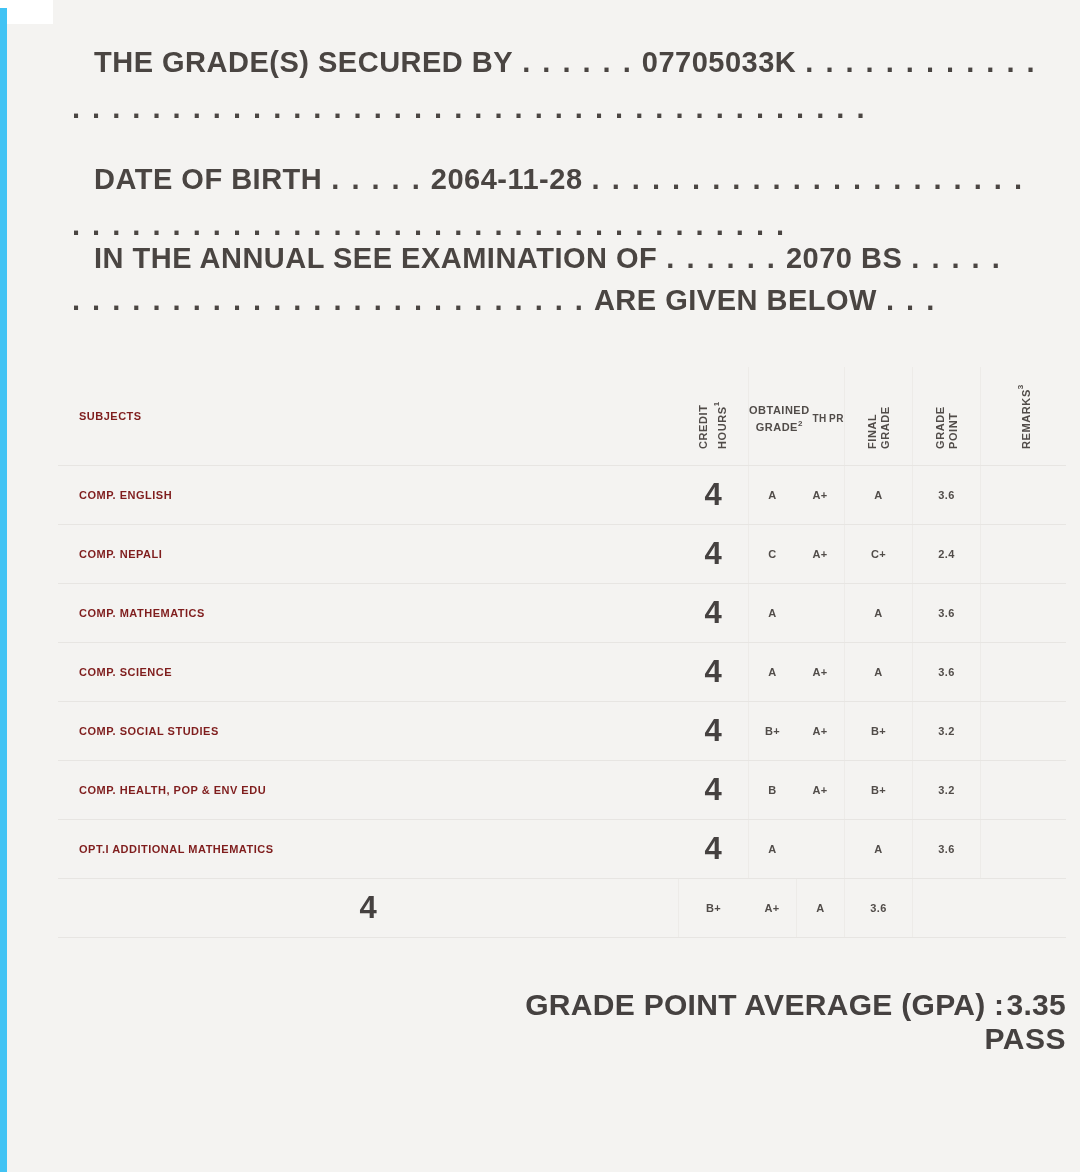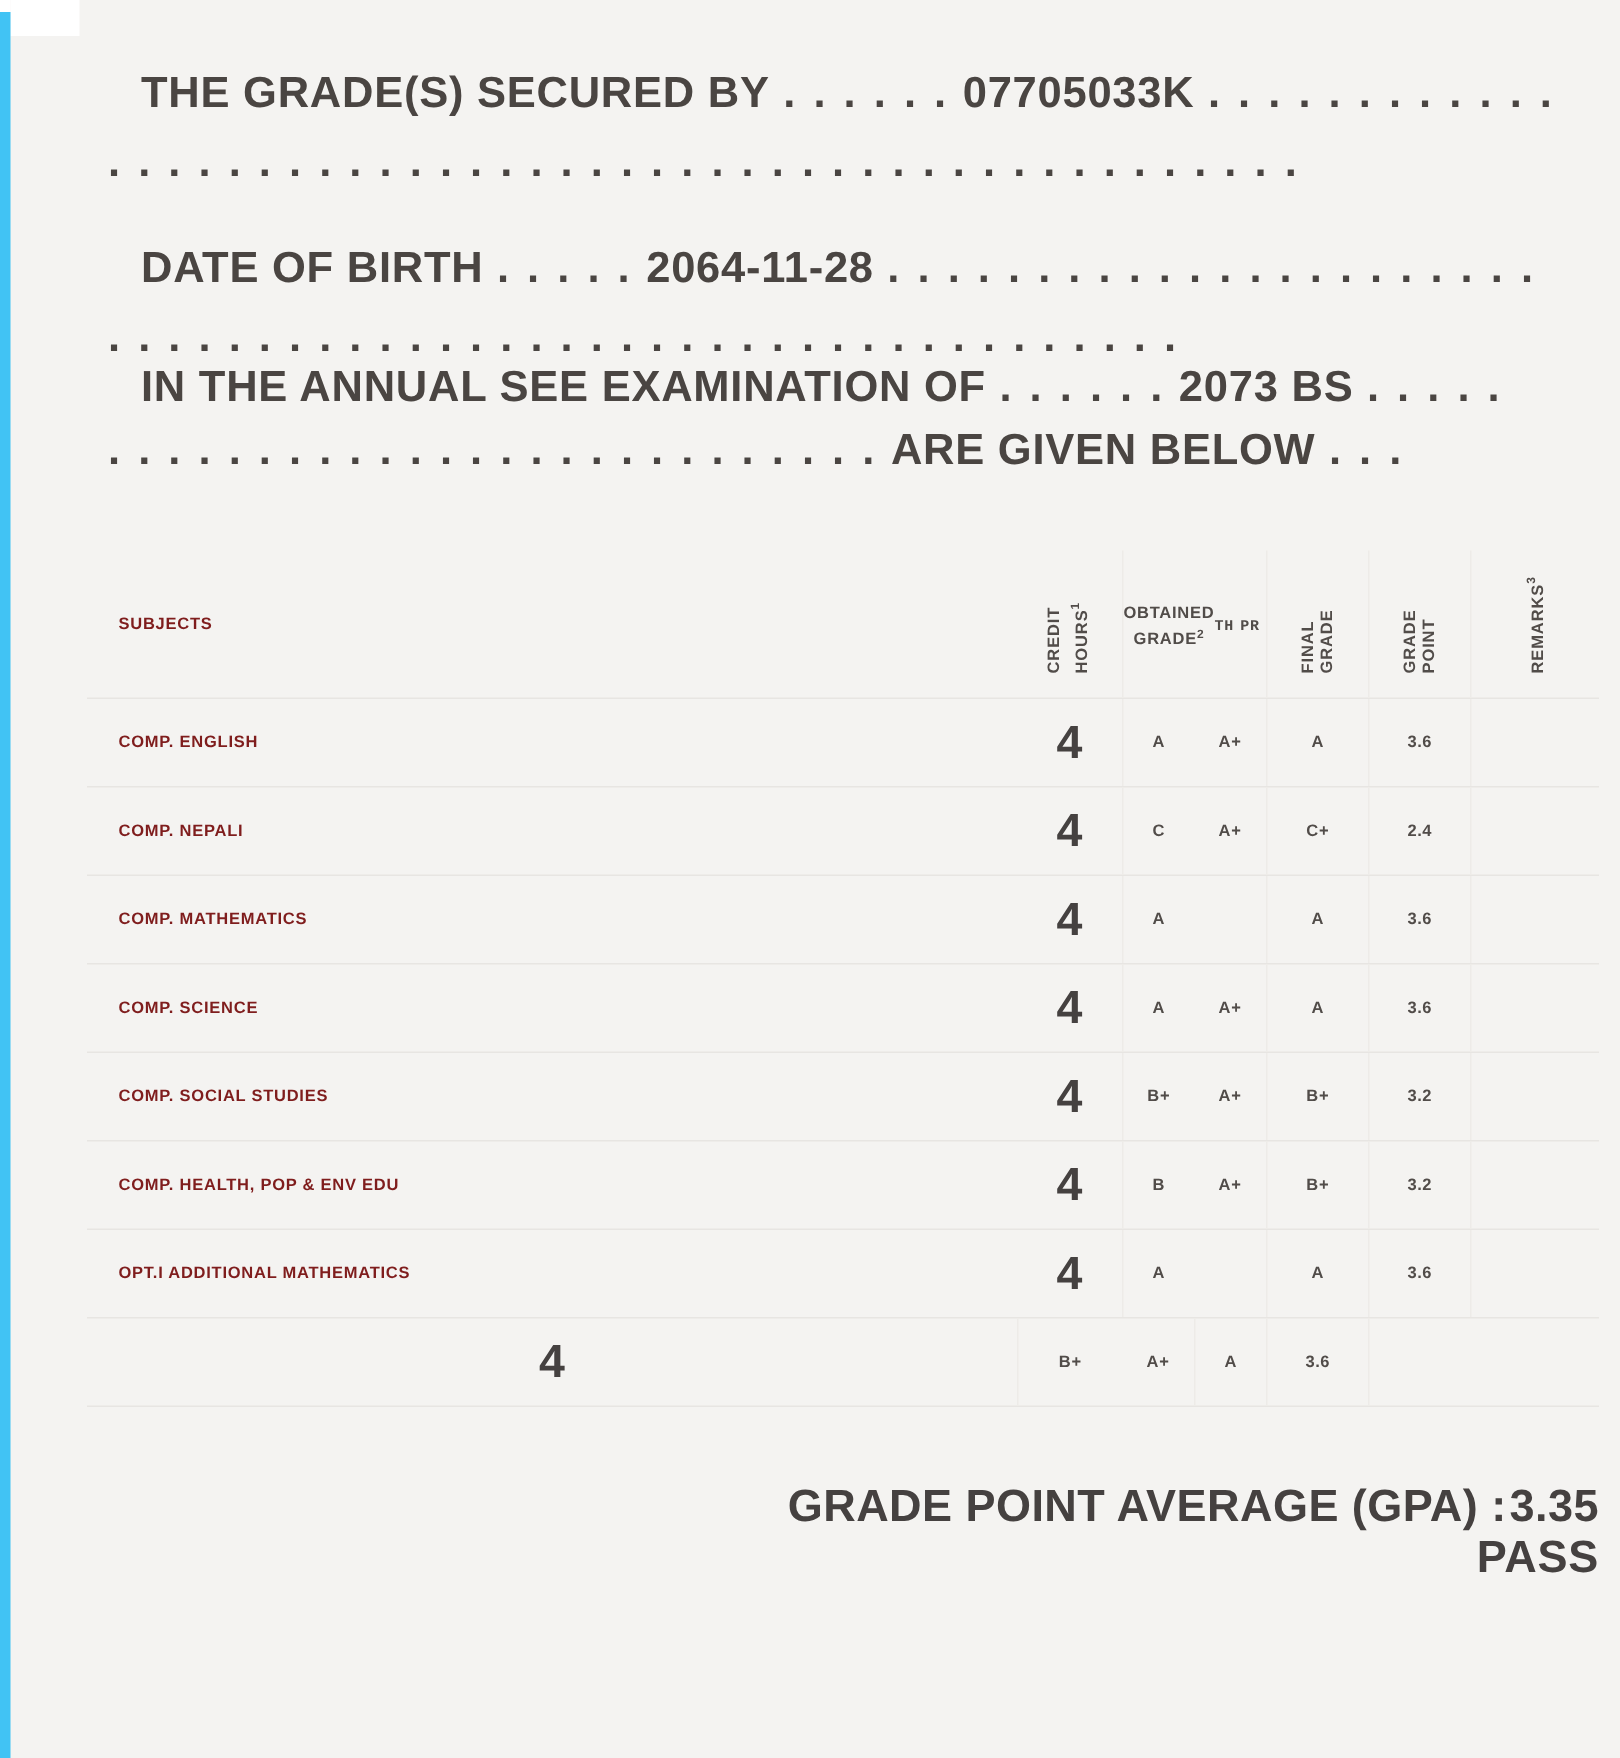--- a/index.html
+++ b/index.html
@@ -51,21 +51,21 @@
   .vtext {
     writing-mode:vertical-rl; transform:rotate(180deg);
     height:66px; line-height:13px;
     font-size:11px; letter-spacing:0.6px; color:#514c49;
   }
   sup { font-size:8px; }
 
   .obtained { flex-direction:row; justify-content:space-between; padding:18px 0 13px; }
   .og-label { text-align:center; width:86px; line-height:13px; font-size:11px; letter-spacing:0.5px; color:#514c49; }
   .og-sub { display:flex; width:100%; }
-  .og-sub span { flex:1; text-align:left; font-size:10px; letter-spacing:0.5px; color:#514c49;font-family:Liberation Mono, monospace; }
+  .og-sub span { flex:1; text-align:right; font-size:10px; letter-spacing:0.5px; color:#514c49; }
 
   .gpa-line {
     display:flex; justify-content:flex-end; align-items:baseline; gap:2px;
     margin-top:50px; font-size:30px; letter-spacing:0.3px; color:#454140;
   }
   .pass-line {
     display:flex; justify-content:flex-end;
     font-size:30px; letter-spacing:0.5px; color:#454140;
   }
 </style>
@@ -94,21 +94,21 @@
     <span>2064-11-28</span>
     <span class="dots">. . . . . . . . . . . . . . . . . . . . . .</span>
   </div>
   <div class="hline l2c">
     <span class="dots">. . . . . . . . . . . . . . . . . . . . . . . . . . . . . . . . . . . .</span>
   </div>
 
   <div class="hline indent l3">
     <span>IN THE ANNUAL SEE EXAMINATION OF</span>
     <span class="dots">. . . . . .</span>
-    <span>2073 BS</span>
+    <span>2070 BS</span>
     <span class="dots">. . . . .</span>
   </div>
   <div class="hline l3c">
     <span class="dots">. . . . . . . . . . . . . . . . . . . . . . . . . .</span>
     <span>ARE GIVEN BELOW</span>
     <span class="dots">. . .</span>
   </div>
 
   <div class="grades-table">
     <div class="t-header">

